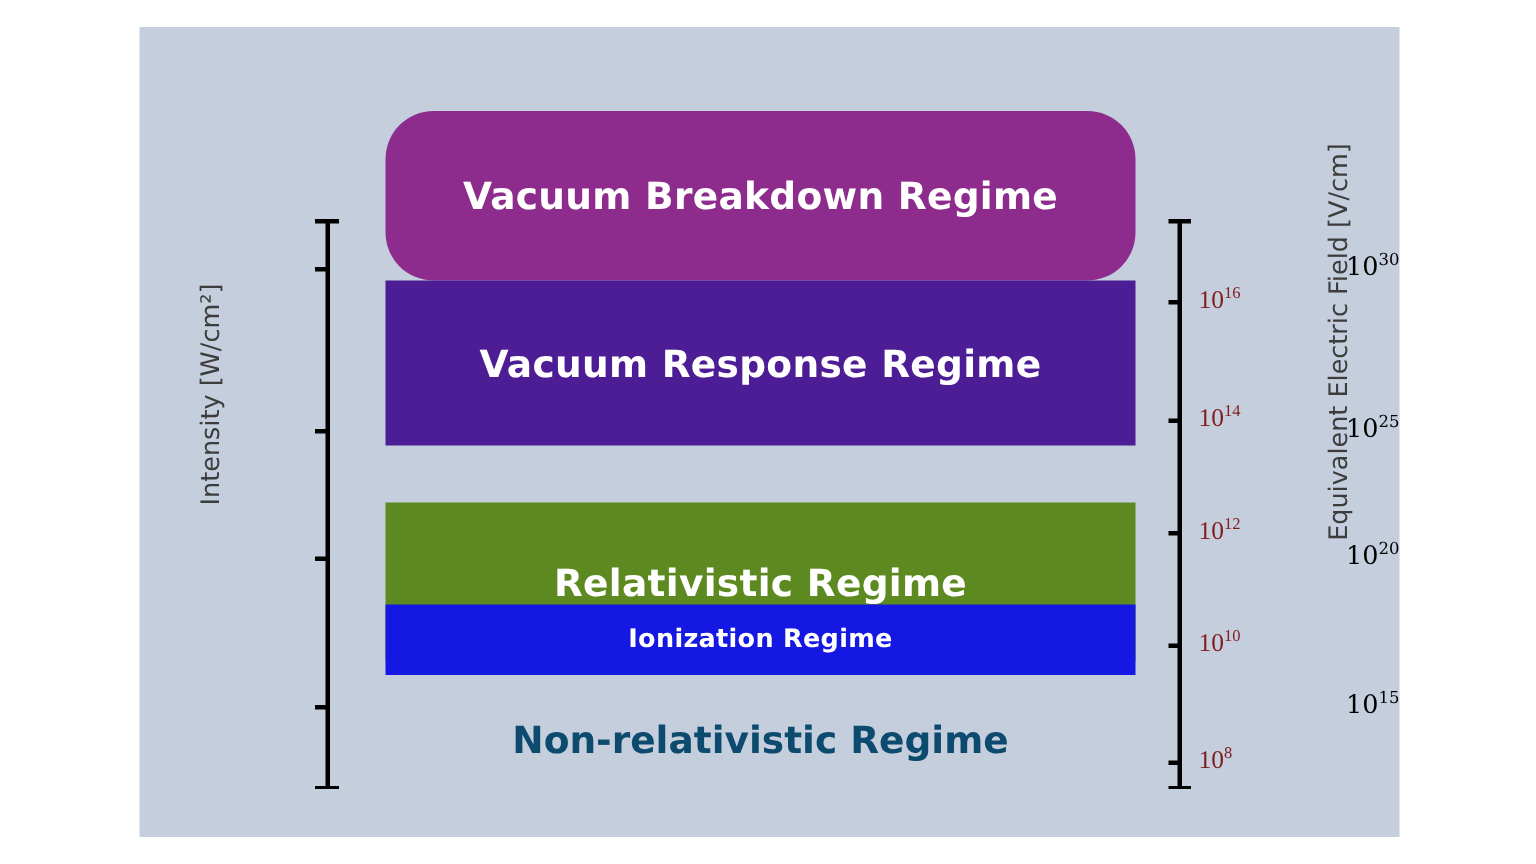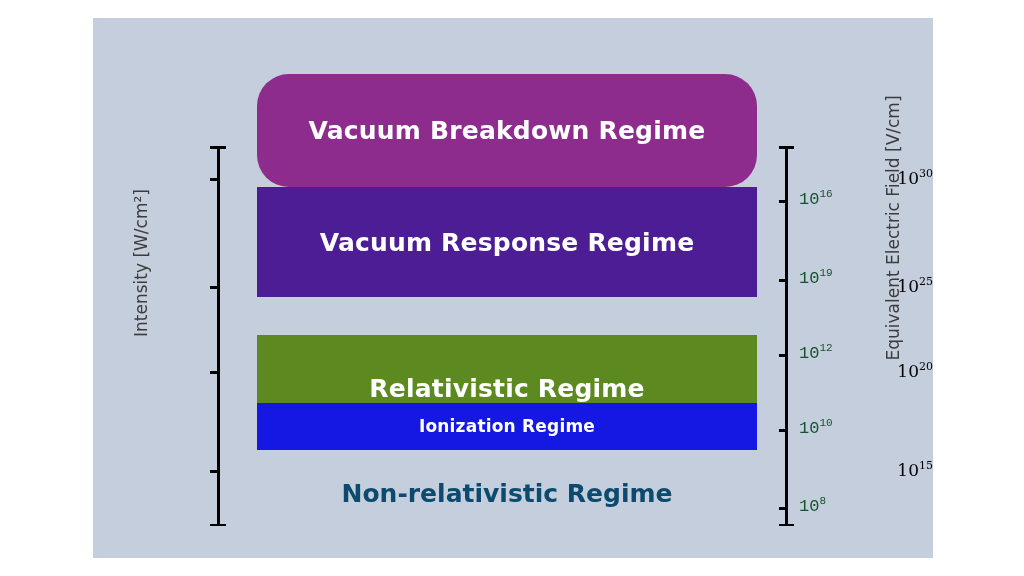--- a/index.html
+++ b/index.html
@@ -172,22 +172,22 @@
     position: absolute;
     left: 686px;
     width: 8px;
     height: 2.5px;
     background: #000000;
   }
   .rtick-label {
     position: absolute;
     left: 706px;
     text-align: left;
-    color: #14532d;
-    font-family: Liberation Mono, monospace;
+    color: #7f1d1d;
+    font-family: Liberation Serif, serif;
     font-size: 17px;
     white-space: nowrap;
   }
   #right-axis-title {
     position: absolute;
     left: 650px;
     top: 200px;
     width: 300px;
     text-align: center;
     transform: rotate(-90deg);
@@ -239,21 +239,21 @@
     <div id="right-axis-cap-top"></div>
     <div id="right-axis-cap-bottom"></div>
 
     <div class="rtick" style="top:182px;"></div>
     <div class="rtick" style="top:261px;"></div>
     <div class="rtick" style="top:336px;"></div>
     <div class="rtick" style="top:411px;"></div>
     <div class="rtick" style="top:489px;"></div>
 
     <div class="rtick-label" style="top:172px;"><span>10</span><sup>16</sup></div>
-    <div class="rtick-label" style="top:251px;"><span>10</span><sup>19</sup></div>
+    <div class="rtick-label" style="top:251px;"><span>10</span><sup>14</sup></div>
     <div class="rtick-label" style="top:326px;"><span>10</span><sup>12</sup></div>
     <div class="rtick-label" style="top:401px;"><span>10</span><sup>10</sup></div>
     <div class="rtick-label" style="top:479px;"><span>10</span><sup>8</sup></div>
 
     <div id="right-axis-title">Equivalent Electric Field  [V/cm]</div>
 
   </div>
 </div>
 
 </body></html>

